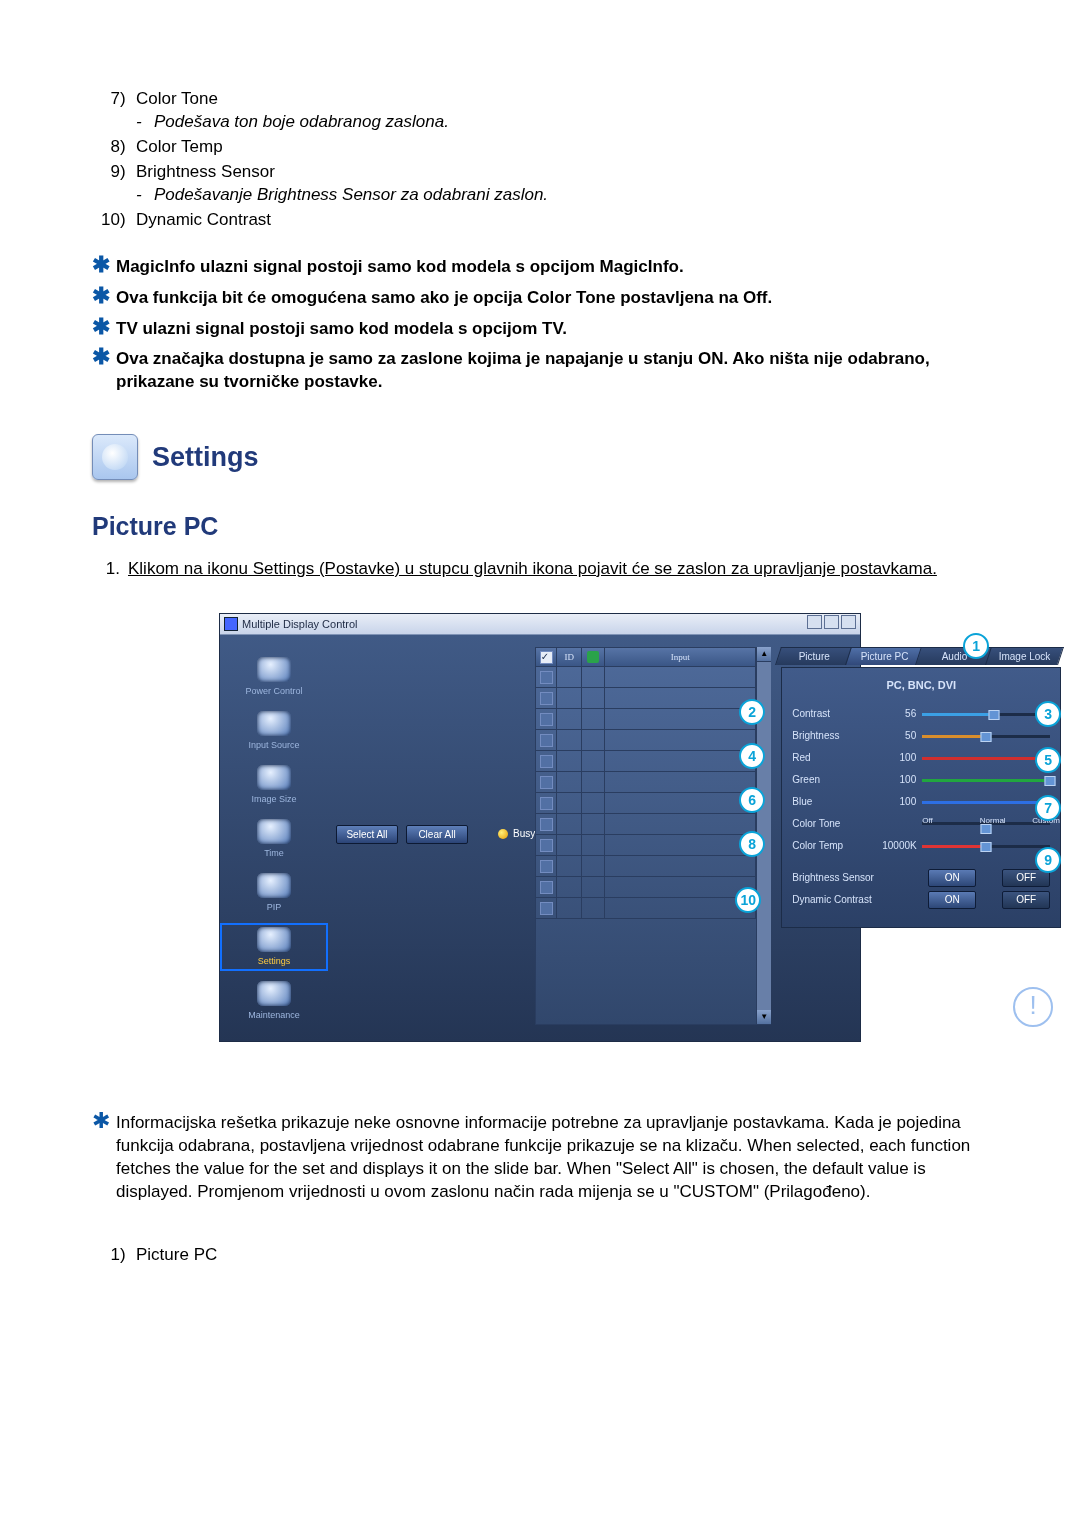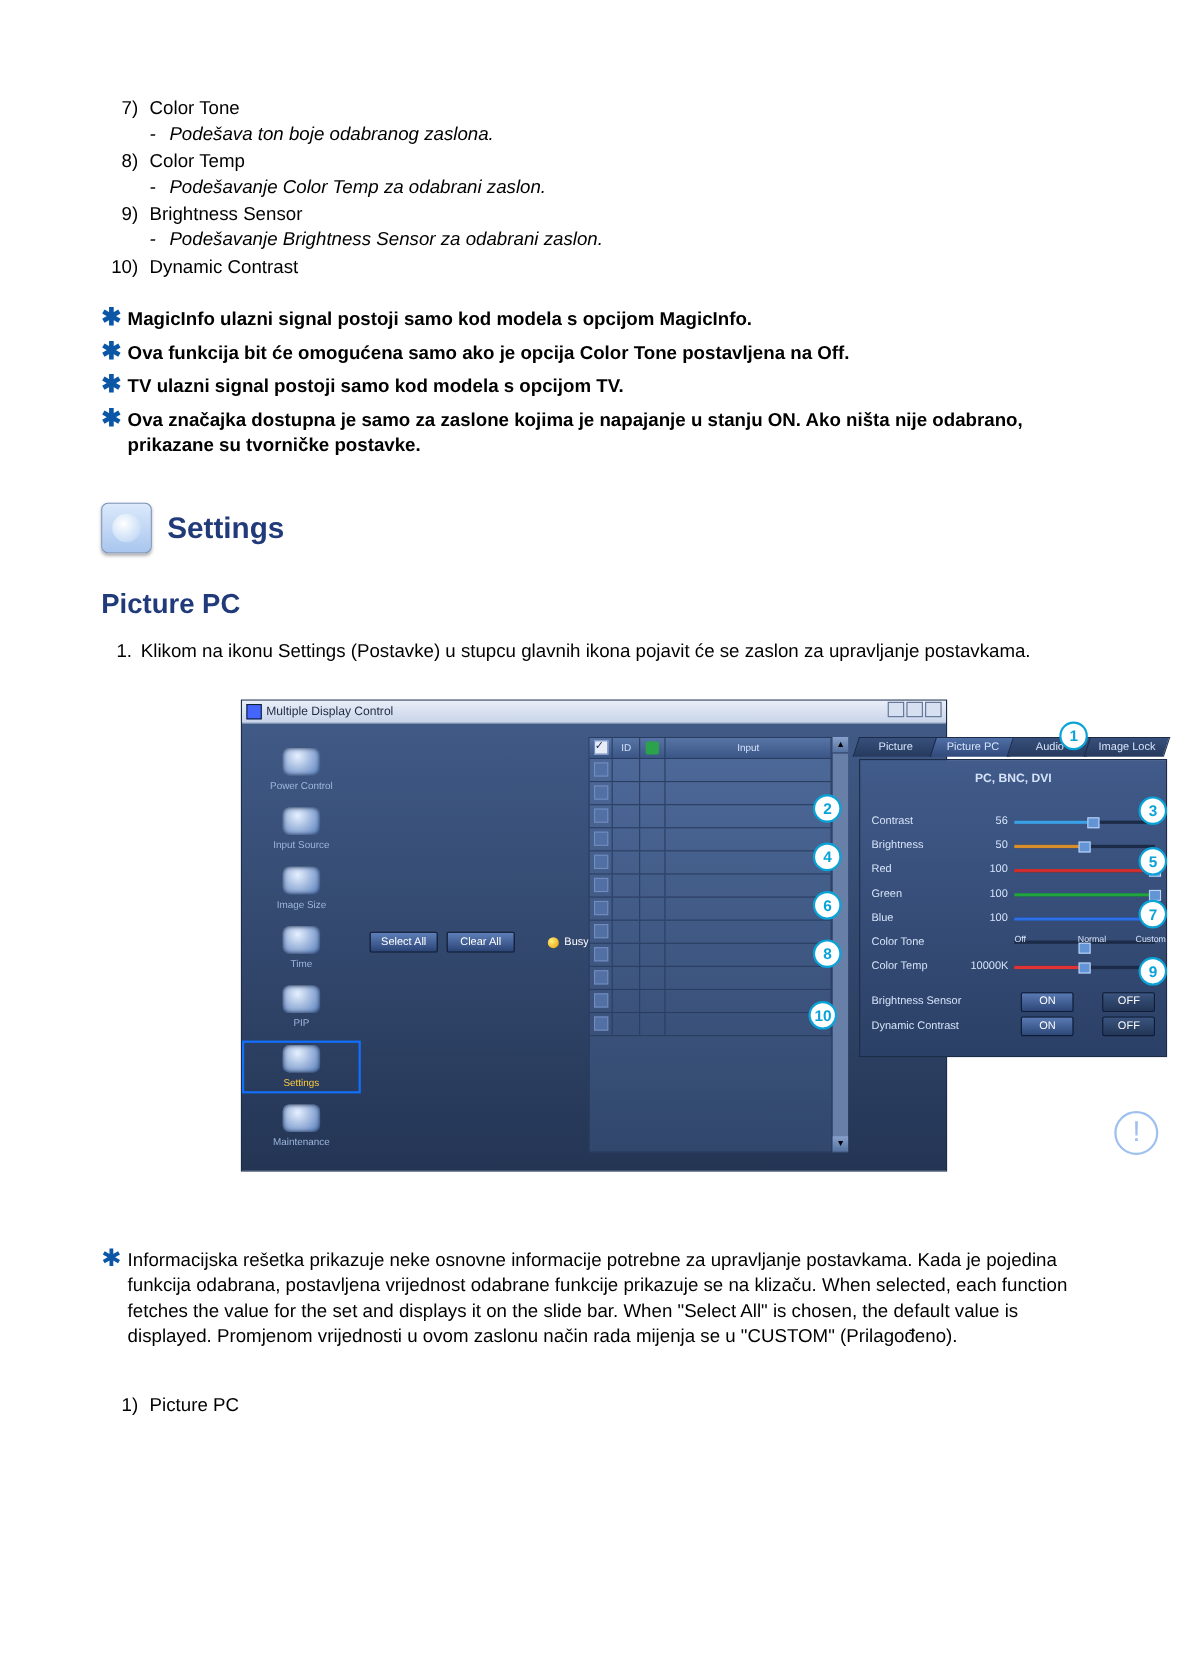--- a/index.html
+++ b/index.html
@@ -52,37 +52,37 @@
   .side-item.sel{border-color:#1270ff;color:#ffcc40;}
   .side-item.sel .lbl{color:#ffcc40;}
   .mdc-main{flex:1;display:flex;flex-direction:row;padding:12px 8px 16px 0;position:relative;}
   .top-controls{display:flex;align-items:center;gap:8px;font-size:10px;margin-bottom:4px;padding-left:8px;}
   .tc-btn{min-width:60px;height:17px;line-height:17px;text-align:center;color:#fff;font-size:10px;background:linear-gradient(#5e7fb9,#2b4476);border:1px solid #0d1a33;border-radius:2px;}
   .tc-busy{display:flex;align-items:center;gap:5px;color:#fff;}
   .tc-busy .dot{width:10px;height:10px;border-radius:50%;background:radial-gradient(circle at 35% 35%,#fff07a,#e79b00);}
   .content-row{display:flex;gap:2px;}
   .grid{flex:0 0 220px;border:1px solid #2a3d60;background:linear-gradient(#4e6a9a,#31476c);}
   .grid-head{display:flex;height:18px;border-bottom:1px solid #2a3d60;color:#d6e3fa;background:linear-gradient(#5774a6,#3a5686);}
-  .gh{border-right:1px solid #2a3d60;font-size:9px;display:flex;align-items:center;justify-content:center;}
+  .gh{border-right:1px solid #2a3d60;font-size:9px;display:flex;align-items:center;justify-content:center;font-family:Liberation Serif, serif;}
   .gh.c1{width:20px;} .gh.c2{width:24px;} .gh.c3{width:22px;} .gh.c4{flex:1;}
   .grow{display:flex;height:20px;border-bottom:1px solid #2a3d60;}
   .grow .gc{border-right:1px solid #2a3d60;display:flex;align-items:center;justify-content:center;font-size:9px;}
   .grow .gc.c1{width:20px;} .grow .gc.c2{width:24px;} .grow .gc.c3{width:22px;} .grow .gc.c4{flex:1;}
   .chk{width:11px;height:11px;border:1px solid #738cc0;background:#5270a4;}
   .chk.on{background:#e7edf7;}
   .chk.on::after{content:"✓";font-size:10px;color:#1a2c4e;position:relative;top:-2px;left:0;}
   .grid-scroll{width:14px;background:#687fa8;display:flex;flex-direction:column;align-items:center;}
   .grid-scroll .btn{width:14px;height:14px;background:linear-gradient(#89a2cc,#5471a0);border-bottom:1px solid #2a3d60;color:#000;font-size:8px;line-height:14px;text-align:center;}
   .panel{flex:1;margin-left:8px;position:relative;color:#d6e3fa;}
   .tabs{display:flex;height:18px;font-size:10px;margin-bottom:2px;}
   .tab{flex:1;text-align:center;line-height:18px;background:linear-gradient(#374f7b,#263a5d);border:1px solid #1c2c48;border-bottom:none;transform:skewX(-18deg);margin-left:-3px;}
   .tab span{display:inline-block;transform:skewX(18deg);}
   .tab.act{background:linear-gradient(#4f6fa7,#31497a);}
   .panel-body{border:1px solid #1c2c48;padding:10px 10px 16px 10px;background:linear-gradient(#415b8a,#2b4066);}
-  .panel-hdr{text-align:center;font-size:11px;font-weight:bold;margin-bottom:20px;}
+  .panel-hdr{text-align:center;font-size:11px;font-weight:bold;margin-bottom:10px;}
   .prow{display:flex;align-items:center;height:22px;font-size:10px;}
   .plabel{width:90px;flex:none;}
   .pval{width:34px;text-align:right;padding-right:6px;}
   .slider{flex:1;height:10px;position:relative;}
   .track{position:absolute;top:4px;left:0;right:0;height:3px;background:#1c2c48;}
   .fill{position:absolute;top:4px;left:0;height:3px;}
   .thumb{position:absolute;top:1px;width:9px;height:8px;background:#6394d5;border:1px solid #bcd3f2;transform:translateX(-50%);}
   .fill.brt{background:#3ba0e6;} .fill.br{background:#d98e2c;} .fill.red{background:#d02e2e;} .fill.grn{background:#21a63f;} .fill.blu{background:#2d6fe4;} .fill.ct{background:#e03434;}
   .tone-scale{flex:1;height:12px;position:relative;font-size:8px;}
   .tone-scale .ts{position:absolute;top:-2px;}
@@ -107,21 +107,20 @@
         <div class="ni-body">
           <div>Color Tone</div>
           <div class="ni-sub">Podešava ton boje odabranog zaslona.</div>
         </div>
       </div>
       <div class="num-item">
         <div class="num">8</div>
         <div class="paren">)</div>
         <div class="ni-body">
           <div>Color Temp</div>
-          <div class="ni-sub">Podešavanje Color Temp za odabrani zaslon.</div>
         </div>
       </div>
       <div class="num-item">
         <div class="num">9</div>
         <div class="paren">)</div>
         <div class="ni-body">
           <div>Brightness Sensor</div>
           <div class="ni-sub">Podešavanje Brightness Sensor za odabrani zaslon.</div>
         </div>
       </div>
@@ -155,21 +154,21 @@
 
   <div class="h-settings">
     <div class="settings-icon"></div>
     <span>Settings</span>
   </div>
 
   <div class="h-sub">Picture PC</div>
 
   <div style="display:flex;">
     <div style="width:28px;text-align:right;">1.</div>
-    <div style="flex:1;padding-left:8px;">Klikom na ikonu Settings (Postavke) u stupcu glavnih ikona pojavit će se zaslon za upravljanje postavkama.</div>
+    <div style="flex:1;padding-left:8px;text-decoration:underline;">Klikom na ikonu Settings (Postavke) u stupcu glavnih ikona pojavit će se zaslon za upravljanje postavkama.</div>
   </div>
 
   <div class="mdc-wrap">
     <div class="mdc">
       <div class="mdc-title">
         <div style="display:flex;align-items:center;gap:4px;">
           <span style="width:12px;height:12px;background:#46f;border:1px solid #123;"></span>
           <span>Multiple Display Control</span>
         </div>
         <div class="winbtns"><span></span><span></span><span></span></div>

